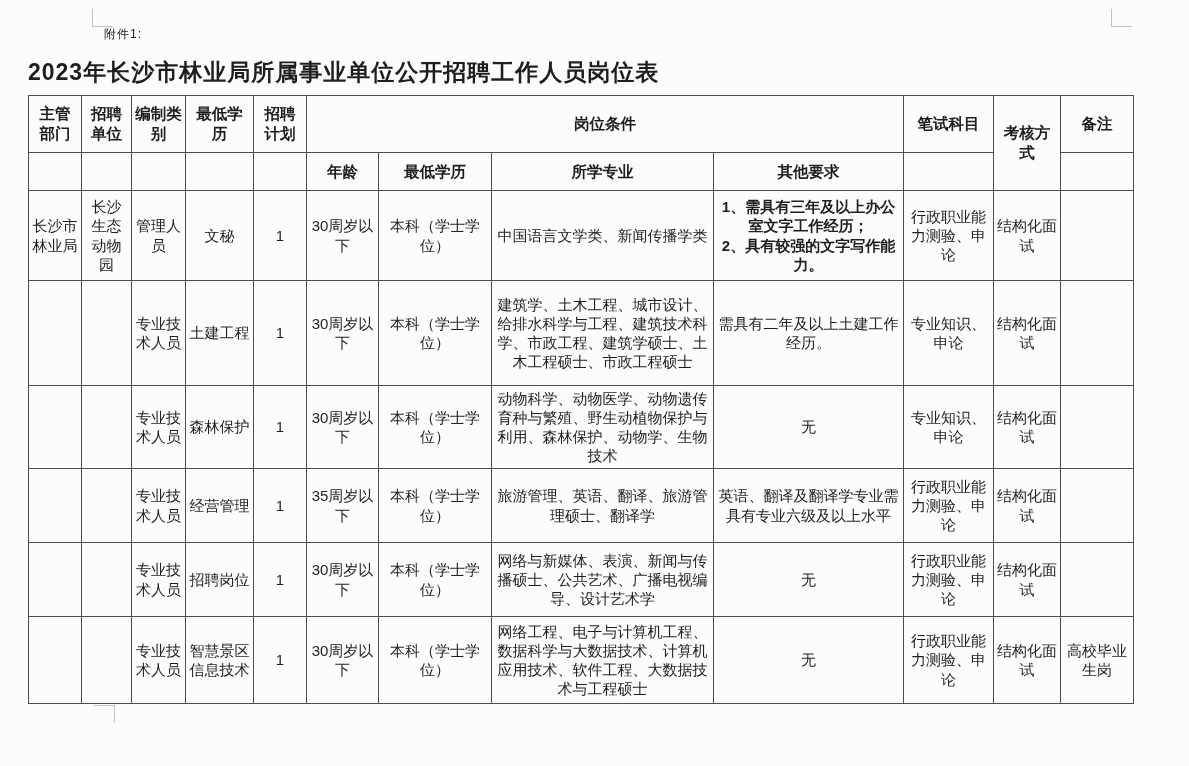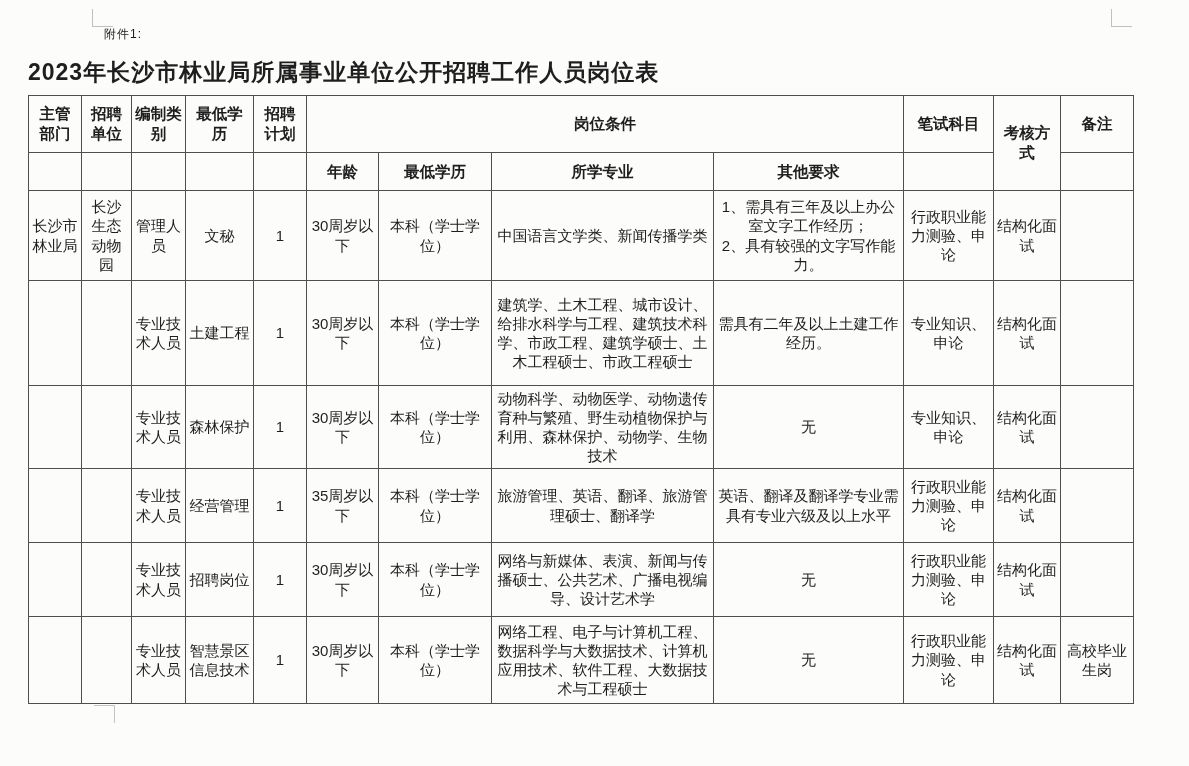--- a/index.html
+++ b/index.html
@@ -36,21 +36,21 @@
   }
   table.jobs th{font-weight:bold;font-size:15.5px;}
   tr.hr1{height:57px;margin-left:36px;}
   tr.hr2{height:38px;}
   tr.r1{height:90px;}
   tr.r2{height:105px;}
   tr.r3{height:83px;}
   tr.r4{height:74px;}
   tr.r5{height:74px;}
   tr.r6{height:87px;}
-  td.other-list{text-align:left;white-space:pre-line;padding-left:5px;}
+  td.other-list{text-align:left;white-space:pre-line;padding-left:5px;font-weight:bold;}
   
   .corner{position:absolute;width:20px;height:17px;}
   .corner.tl{left:92px;top:9px;border-left:1.5px solid #c0c0c0;border-bottom:1.5px solid #c0c0c0;}
   .corner.tr{left:1111px;top:9px;border-left:1.5px solid #c0c0c0;border-bottom:1.5px solid #c0c0c0;}
   .corner.bl{left:94px;top:705px;border-right:1.5px solid #c4c4c4;border-top:1.5px solid #c4c4c4;}
 </style>
 </head>
 <body>
 
 <div class="sheet">

